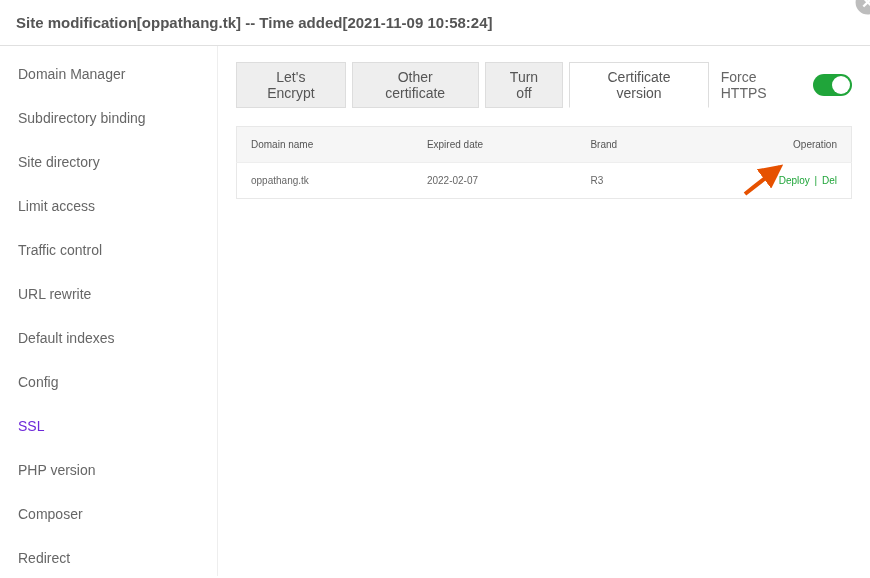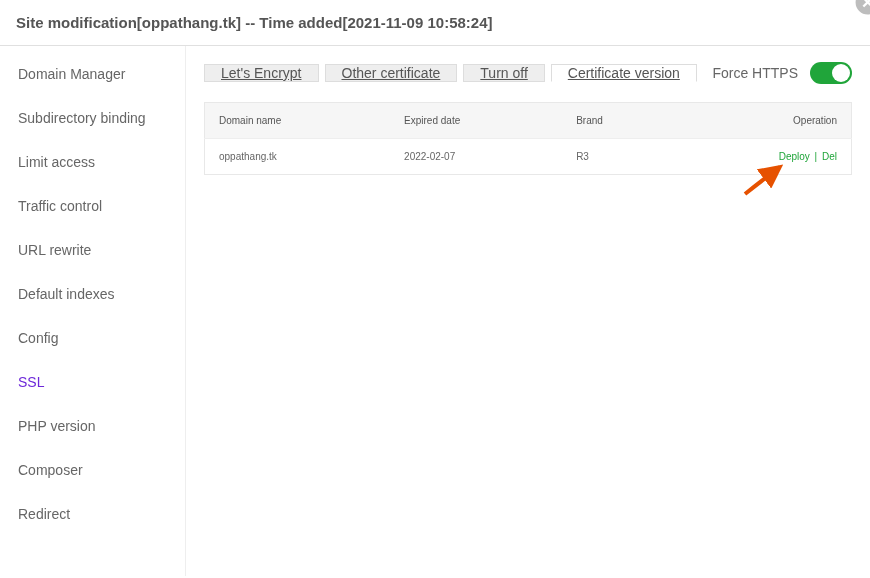--- a/index.html
+++ b/index.html
@@ -41,21 +41,21 @@
       font-weight: bold;
       cursor: pointer;
       transform: translate(40%, -40%);
       overflow: hidden;
     }
     .body {
       display: flex;
       height: calc(100% - 48px);
     }
     .sidebar {
-      width: 186px;
+      width: 218px;
       border-right: 1px solid #eee;
       padding-top: 6px;
       flex-shrink: 0;
     }
     .sidebar-item {
       padding: 14px 18px;
       font-size: 14px;
       color: #666;
       cursor: pointer;
     }
@@ -66,27 +66,26 @@
     .main {
       flex: 1;
       padding: 16px 18px;
     }
     .tabs-row {
       display: flex;
       align-items: center;
       gap: 6px;
     }
     .tab-btn {
-      padding: 0 16px;
+      padding: 6px 16px;
       background: #eeeeee;
       border: 1px solid #ddd;
       color: #555;
       font-size: 14px;
       cursor: pointer;
-      text-decoration: underline;
     }
     .tab-btn.active {
       background: #fff;
       border-bottom: 1px solid #fff;
       position: relative;
       z-index: 2;
     }
     .spacer {
       flex: 1;
     }
@@ -164,20 +163,21 @@
   <span>Site modification[oppathang.tk] -- Time added[2021-11-09 10:58:24]</span>
   <div class="close-btn">
     <span>✕</span>
   </div>
 </div>
 
 <div class="body">
   <div class="sidebar">
     <div class="sidebar-item"><span>Domain Manager</span></div>
     <div class="sidebar-item"><span>Subdirectory binding</span></div>
+    <div class="sidebar-item"><span>Site directory</span></div>
     <div class="sidebar-item"><span>Limit access</span></div>
     <div class="sidebar-item"><span>Traffic control</span></div>
     <div class="sidebar-item"><span>URL rewrite</span></div>
     <div class="sidebar-item"><span>Default indexes</span></div>
     <div class="sidebar-item"><span>Config</span></div>
     <div class="sidebar-item active"><span>SSL</span></div>
     <div class="sidebar-item"><span>PHP version</span></div>
     <div class="sidebar-item"><span>Composer</span></div>
     <div class="sidebar-item"><span>Redirect</span></div>
   </div>

